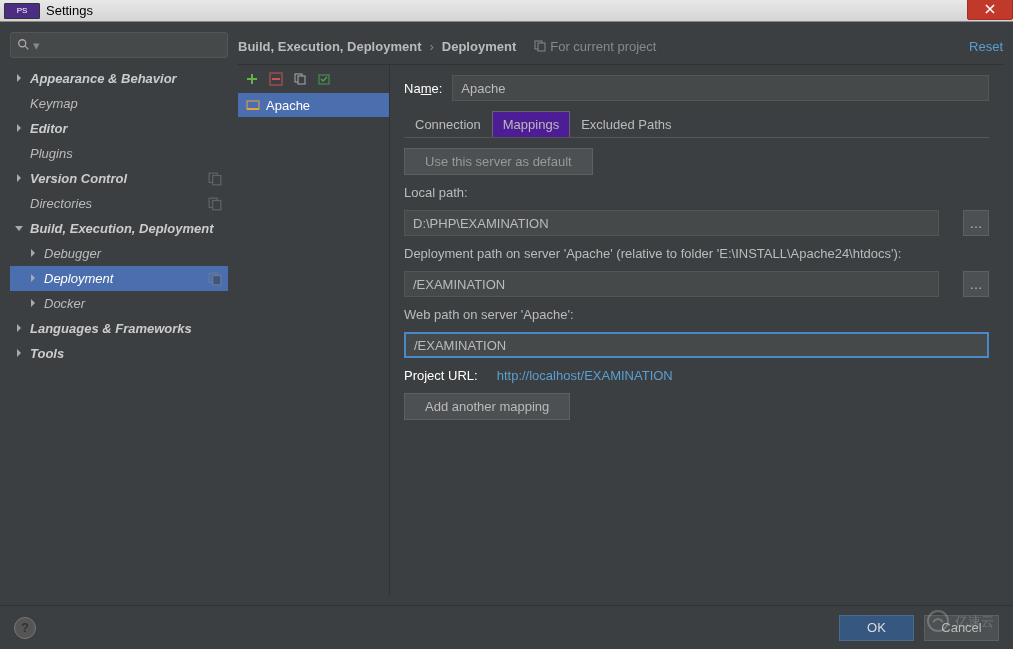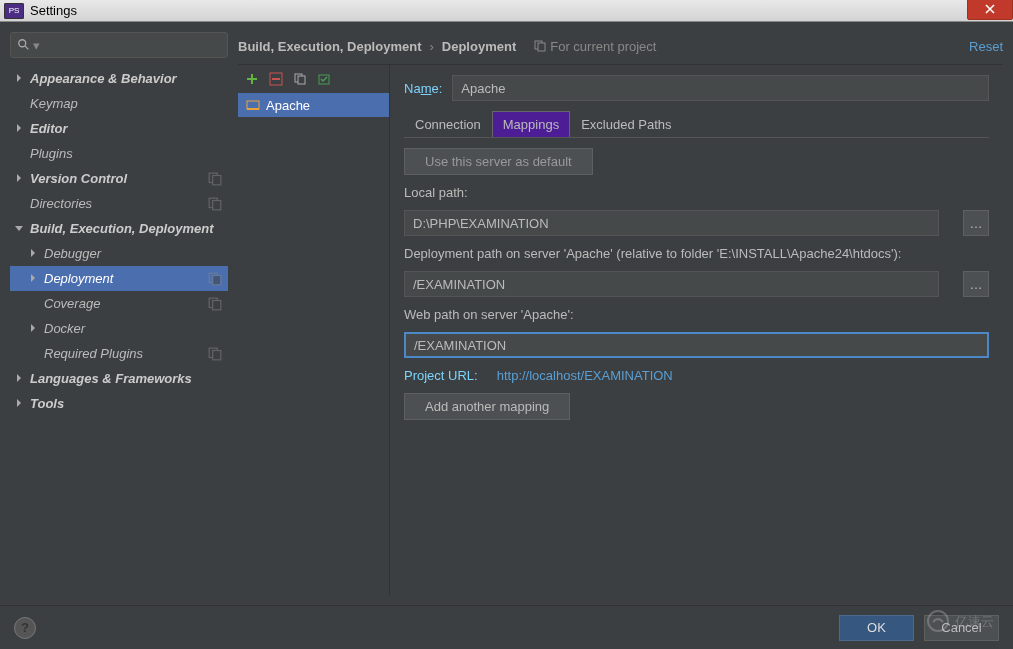--- a/index.html
+++ b/index.html
@@ -1,19 +1,19 @@
 <!DOCTYPE html>
 <html><head>
   <meta charset="utf-8">
   <style>
     * { box-sizing: border-box; margin: 0; padding: 0; font-family: "Segoe UI", Arial, sans-serif; font-size: 13px; }
     body { background: #3c3f41; color: #bbbbbb; width: 1013px; height: 649px; overflow: hidden; display: flex; flex-direction: column; }
     
     .titlebar { height: 22px; background: linear-gradient(#e8e8e8, #d4d4d4); display: flex; align-items: center; padding: 0 4px; border-bottom: 1px solid #888; position: relative; }
-    .titlebar-icon { width: 20px; height: 16px; background: #4b2e83; border: 1px solid #333; margin-right: 6px; display: flex; align-items: center; justify-content: center; color: #fff; font-size: 8px; font-weight: normal; border-radius: 1px; }
+    .titlebar-icon { width: 36px; height: 16px; background: #4b2e83; border: 1px solid #333; margin-right: 6px; display: flex; align-items: center; justify-content: center; color: #fff; font-size: 8px; font-weight: normal; border-radius: 1px; }
     .titlebar-title { color: #000; }
     .close-btn { position: absolute; right: 0; top: -2px; width: 46px; height: 22px; background: #c0392b; border: 1px solid #a03020; display: flex; align-items: center; justify-content: center; border-radius: 2px; }
     .close-btn svg { width: 10px; height: 10px; }
     
     .main { flex: 1; display: flex; flex-direction: column; background: #3c3f41; }
     .content { flex: 1; display: flex; padding: 10px; gap: 10px; }
     
     .sidebar { width: 218px; display: flex; flex-direction: column; }
     .search-box { height: 26px; background: #45494a; border: 1px solid #555; border-radius: 3px; display: flex; align-items: center; padding: 0 6px; margin-bottom: 8px; }
     .search-box svg { width: 14px; height: 14px; fill: #aaa; }
@@ -40,21 +40,21 @@
     
     .panel-body { flex: 1; display: flex; border-top: 1px solid #323232; margin-top: 4px; }
     .server-list { width: 152px; border-right: 1px solid #323232; }
     .toolbar { height: 28px; display: flex; align-items: center; gap: 4px; padding: 0 4px; }
     .tool-btn { width: 20px; height: 20px; display: flex; align-items: center; justify-content: center; cursor: pointer; }
     .server-item { height: 24px; display: flex; align-items: center; padding-left: 8px; background: #4b6eaf; color: #fff; gap: 6px; }
     .server-icon { width: 14px; height: 12px; }
     
     .detail { flex: 1; padding: 10px 14px; display: flex; flex-direction: column; gap: 10px; }
     .name-row { display: flex; align-items: center; gap: 10px; }
-    .label { color: #7dd3fc; }
+    .label { color: #ffffff; }
     .label .u { text-decoration: underline; }
     .input { flex: 1; background: #45494a; border: 1px solid #555; color: #bbb; padding: 4px 8px; height: 26px; }
     .input.focused { border: 2px solid #4a88c7; background: #45494a; }
     
     .tabs { display: flex; border-bottom: 1px solid #555; }
     .tab { padding: 5px 10px; cursor: pointer; color: #bbb; border: 1px solid transparent; border-bottom: none; }
     .tab.active { background: #4c1d95; border-color: #666; }
     
     .section-btn { background: #4c5052; border: 1px solid #5e6060; color: #999; padding: 5px 20px; align-self: flex-start; cursor: pointer; }
     .section-btn:not(.disabled) { color: #bbb; }
@@ -165,42 +165,26 @@
                 <path d="M3 1 L7 5 L3 9 Z" fill="#aaa"></path>
               </svg>
             </span>
             <span class="tree-label">Deployment</span>
             <span class="copy-icon"><svg viewBox="0 0 12 12">
                 <rect x="1" y="1" width="7" height="8" fill="none" stroke="#888"></rect>
                 <rect x="4" y="3" width="7" height="8" fill="#3c3f41" stroke="#888"></rect>
               </svg></span>
           </div>
           <div class="tree-item ind1">
-            <span class="tree-spacer"></span>
-            <span class="tree-label">Coverage</span>
-            <span class="copy-icon"><svg viewBox="0 0 12 12">
-                <rect x="1" y="1" width="7" height="8" fill="none" stroke="#888"></rect>
-                <rect x="4" y="3" width="7" height="8" fill="#3c3f41" stroke="#888"></rect>
-              </svg></span>
-          </div>
-          <div class="tree-item ind1">
             <span class="tree-arrow">
               <svg viewBox="0 0 10 10">
                 <path d="M3 1 L7 5 L3 9 Z" fill="#aaa"></path>
               </svg>
             </span>
             <span class="tree-label">Docker</span>
-          </div>
-          <div class="tree-item ind1">
-            <span class="tree-spacer"></span>
-            <span class="tree-label">Required Plugins</span>
-            <span class="copy-icon"><svg viewBox="0 0 12 12">
-                <rect x="1" y="1" width="7" height="8" fill="none" stroke="#888"></rect>
-                <rect x="4" y="3" width="7" height="8" fill="#3c3f41" stroke="#888"></rect>
-              </svg></span>
           </div>
           <div class="tree-item">
             <span class="tree-arrow">
               <svg viewBox="0 0 10 10">
                 <path d="M3 1 L7 5 L3 9 Z" fill="#aaa"></path>
               </svg>
             </span>
             <span class="tree-label bold">Languages &amp; Frameworks</span>
           </div>
           <div class="tree-item">

